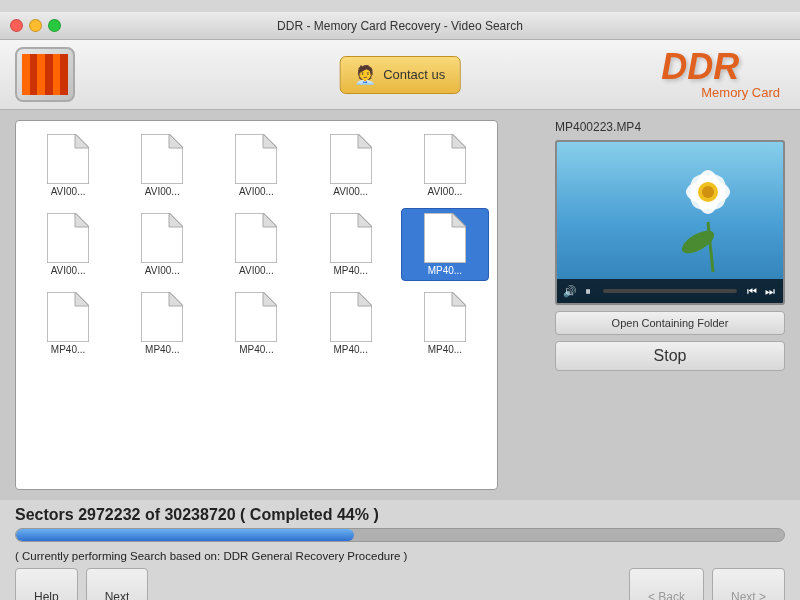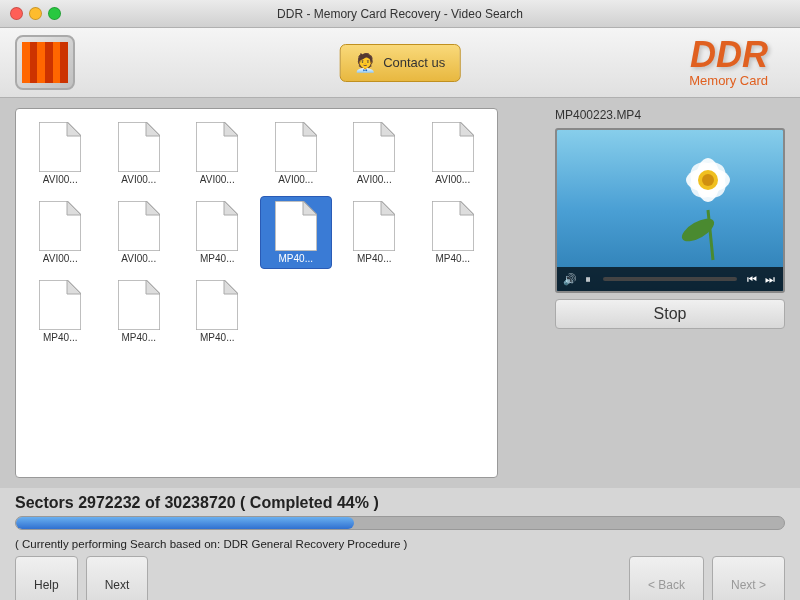--- a/index.html
+++ b/index.html
@@ -14,20 +14,21 @@
 
     
     .titlebar {
       height: 28px;
       background: linear-gradient(to bottom, #ebebeb, #d0d0d0);
       border-bottom: 1px solid #b0b0b0;
       display: flex;
       align-items: center;
       justify-content: center;
       position: relative;
+      margin-top: 12px;
     }
     .titlebar-buttons {
       position: absolute;
       left: 10px;
       display: flex;
       gap: 6px;
     }
     .titlebar-btn {
       width: 13px; height: 13px;
       border-radius: 50%;
@@ -82,22 +83,22 @@
       font-size: 13px;
       font-weight: 500;
       color: #333;
     }
     .contact-btn-icon {
       font-size: 18px;
     }
 
     .ddr-brand {
       position: absolute;
-      right: 32px;
-      text-align: right;
+      right: 20px;
+      text-align: left;
     }
     .ddr-text {
       font-size: 36px;
       font-weight: bold;
       color: #e06020;
       text-shadow: 2px 2px 4px rgba(0,0,0,0.2);
       line-height: 1;
       font-style: italic;
     }
     .ddr-sub {
@@ -120,21 +121,21 @@
     .file-grid-container {
       flex: 1;
       background: white;
       border: 1px solid #999;
       border-radius: 4px;
       overflow-y: auto;
       padding: 8px;
     }
     .file-grid {
       display: grid;
-      grid-template-columns: repeat(6, 1fr);
+      grid-template-columns: repeat(5, 1fr);
       gap: 6px;
     }
     .file-item {
       display: flex;
       flex-direction: column;
       align-items: center;
       padding: 4px;
       border-radius: 4px;
       cursor: pointer;
       border: 1px solid transparent;
@@ -513,20 +514,21 @@
         <circle cx="95" cy="40" r="6" fill="#d09010"></circle>
       </svg>
       <div class="video-controls">
         <span class="vc-btn">🔊</span>
         <span class="vc-btn">⏸</span>
         <div class="vc-progress"></div>
         <span class="vc-btn">⏮</span>
         <span class="vc-btn">⏭</span>
       </div>
     </div>
+    <button class="open-folder-btn">Open Containing Folder</button>
     <button class="stop-btn">Stop</button>
   </div>
 </div>
 
 <div class="bottom-area">
   <div class="progress-section">
     <div class="progress-label">Sectors 2972232 of 30238720   ( Completed 44% )</div>
     <div class="progress-bar-track">
       <div class="progress-bar-fill" style="width: 44%;"></div>
     </div>

